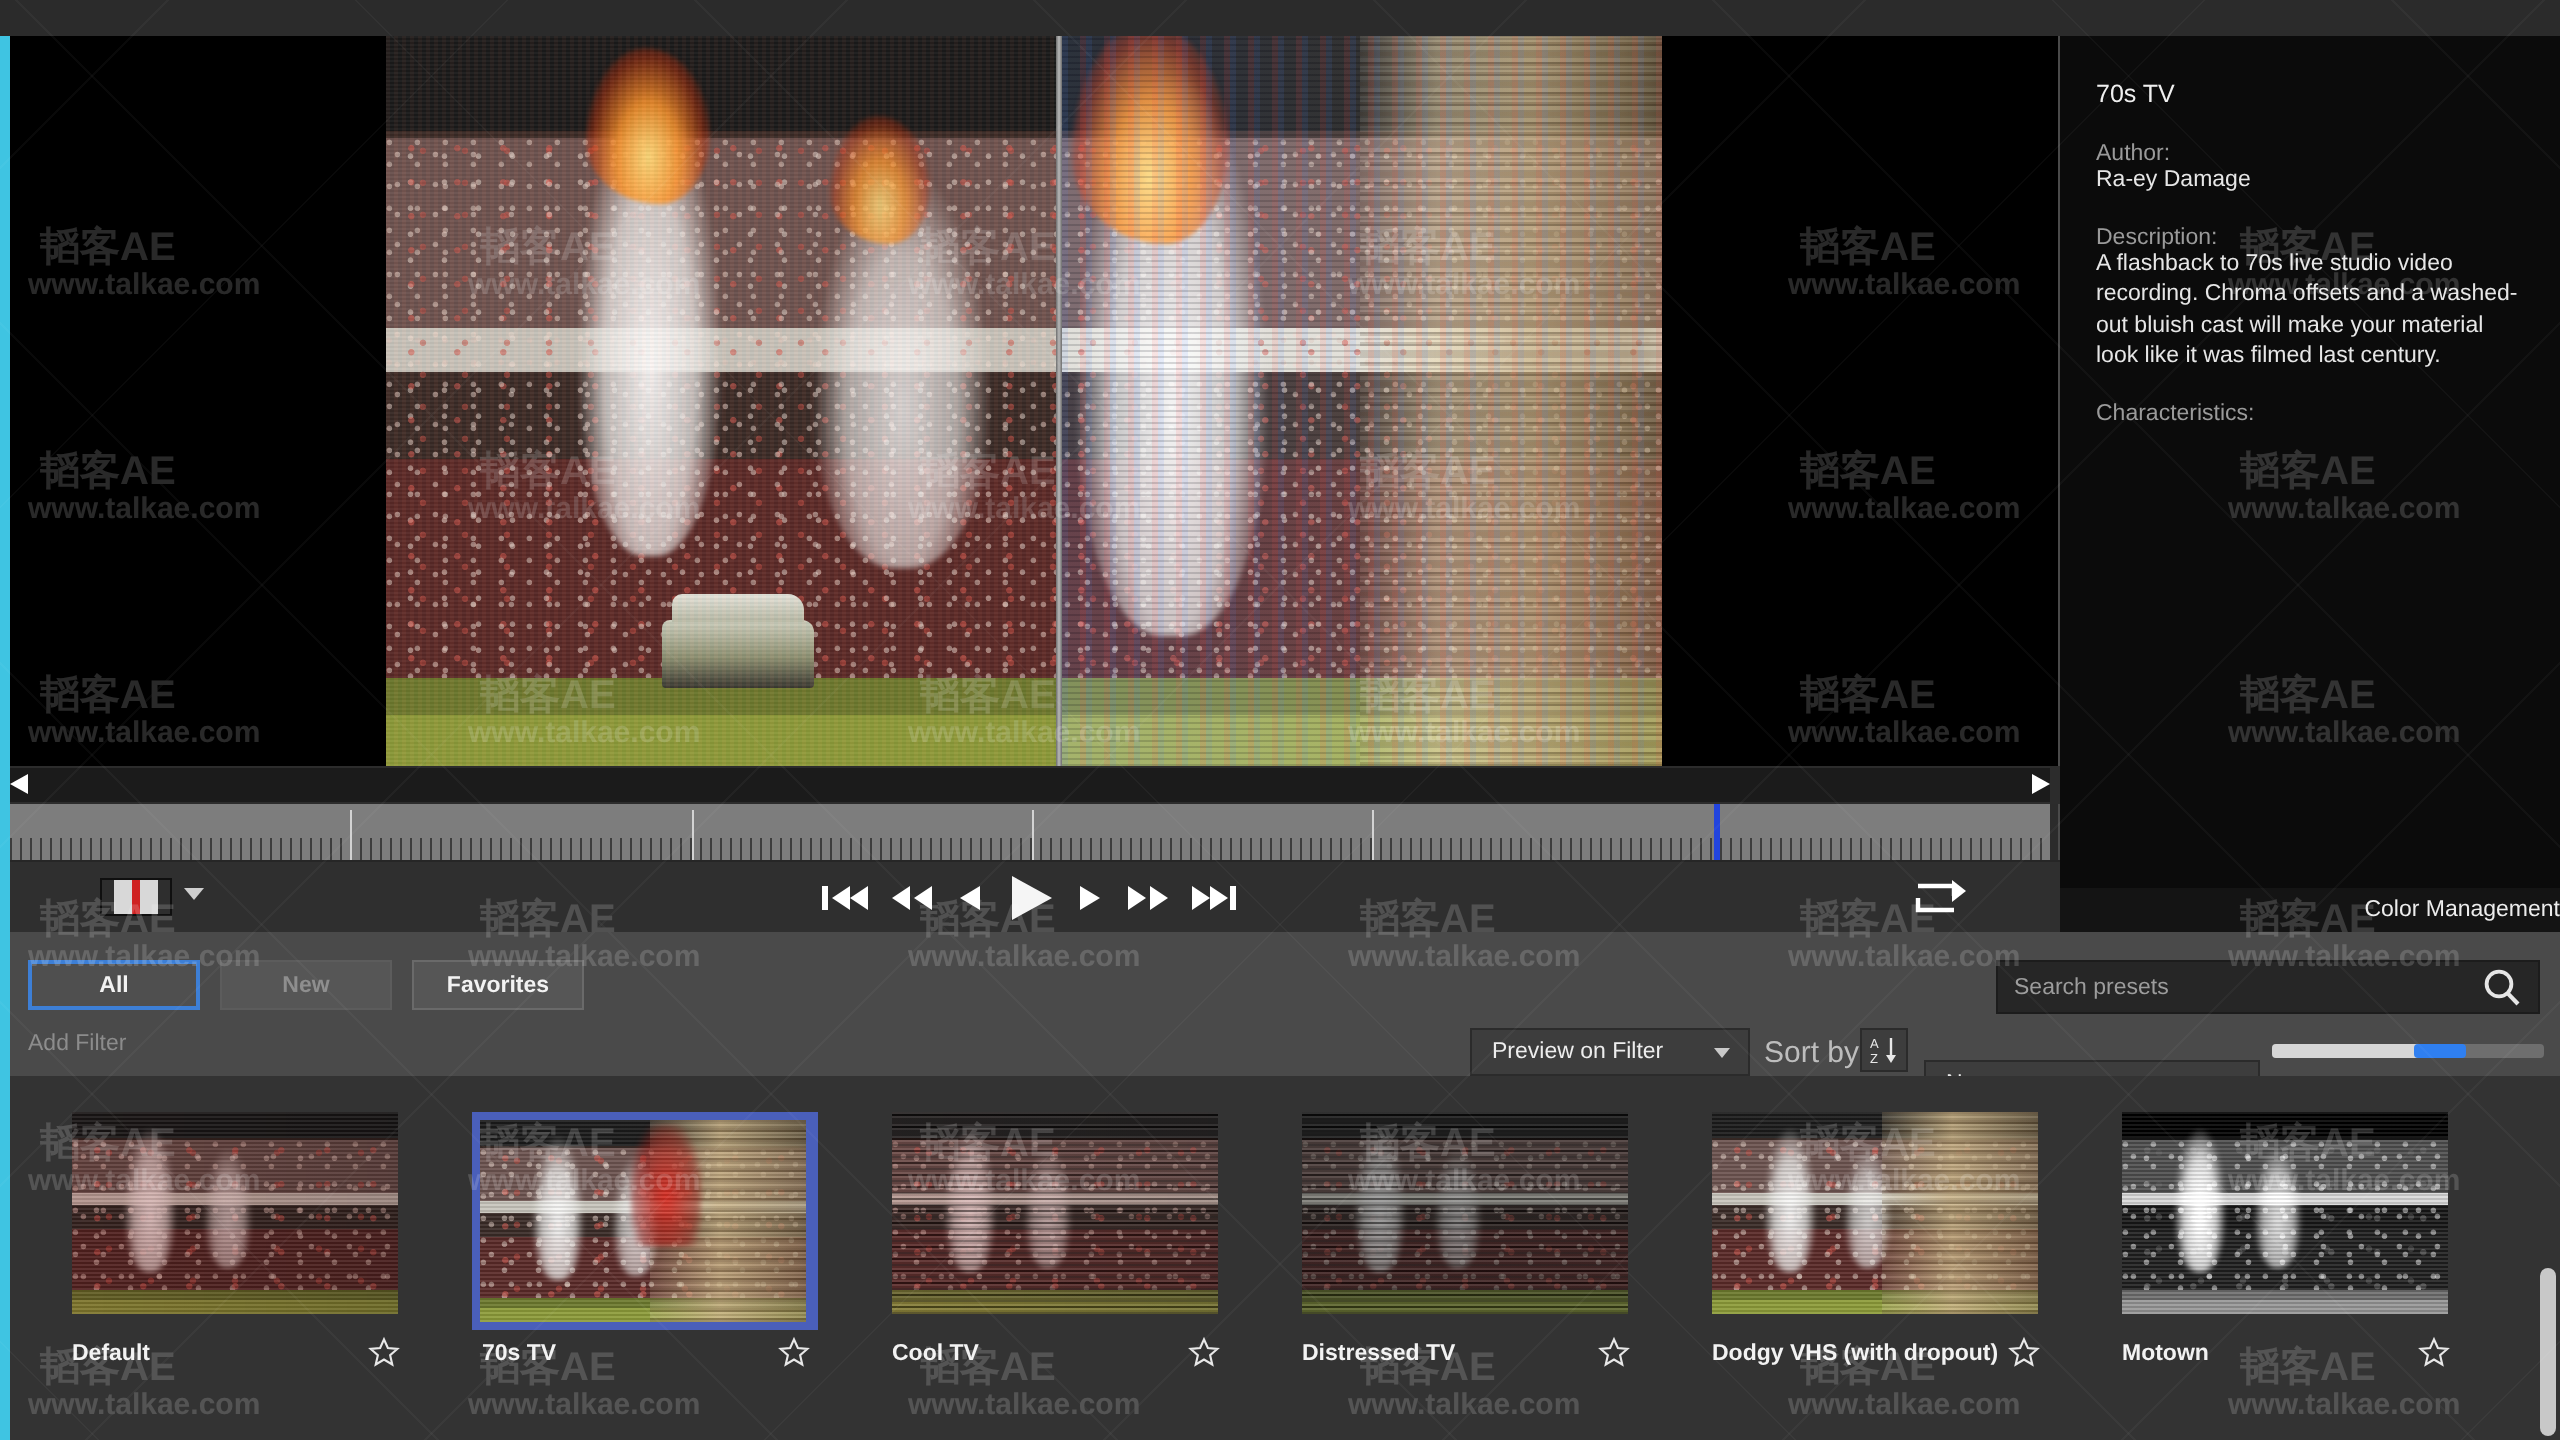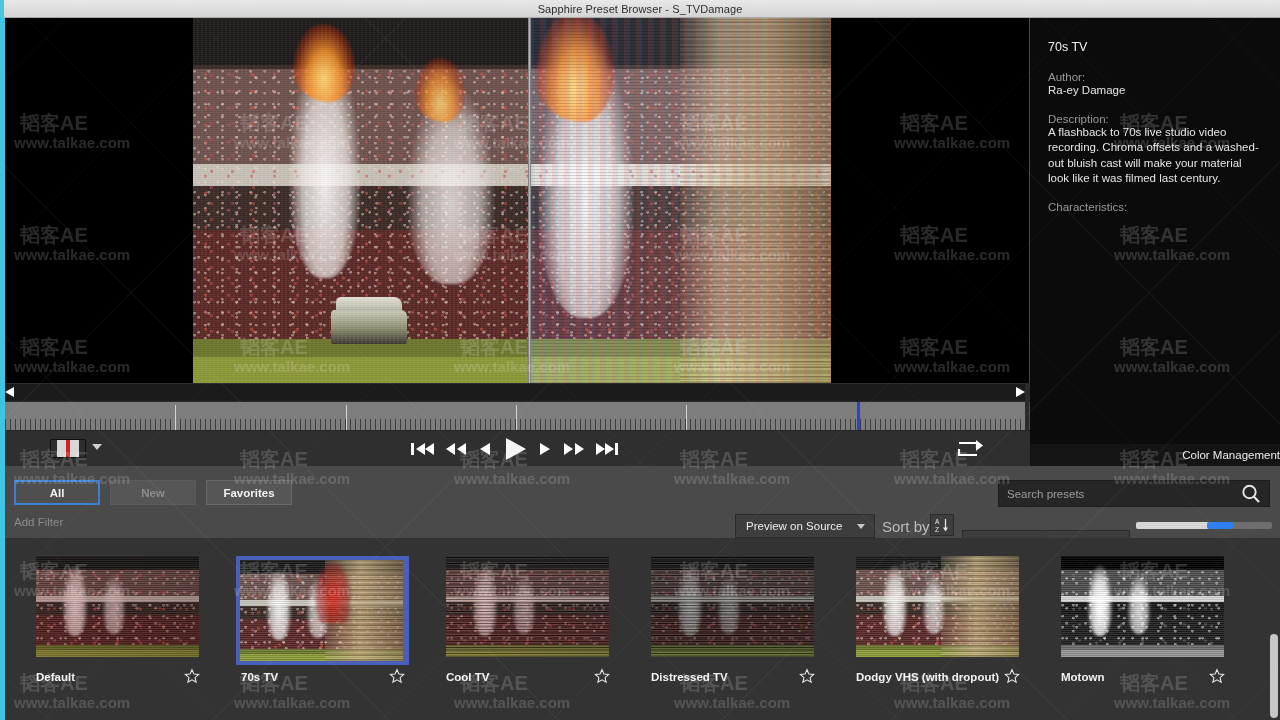--- a/index.html
+++ b/index.html
@@ -255,24 +255,20 @@
     background-image:repeating-linear-gradient(45deg, rgba(255,255,255,.22) 0 1px, rgba(0,0,0,0) 1px 120px),
                      repeating-linear-gradient(-45deg, rgba(255,255,255,.22) 0 1px, rgba(0,0,0,0) 1px 120px); }
   .wmtxt{ position:absolute; color:#ffffff; font-weight:bold; white-space:nowrap; font-family:"Liberation Sans",sans-serif;}
   .wmcn{ font-size:20px; } .wmurl{ font-size:15px; }
 </style>
 </head>
 <body>
 
 <div id="app">
 
-  <div class="titlebar">
-    <div class="tb-edge"></div>
-    <div class="ttl">Sapphire Preset Browser - S_TVDamage</div>
-  </div>
 
   <div class="leftstrip"></div>
 
   <div class="preview">
     <div class="rail railL"></div>
     <div class="rail railR"></div>
 
     <div class="stage">
 
       <div class="half halfL">
@@ -405,21 +401,21 @@
             <span>New</span>
           </div>
           <div class="tab">
             <span>Favorites</span>
           </div>
         </div>
       <div class="addfilter">Add Filter</div>
 
       <div class="ctrlrow">
         <div class="selectbox" style="left:735px; top:2px; width:140px;">
-          <span class="lbl">Preview on Source</span>
+          <span class="lbl">Preview on Filter</span>
           <span class="arw"></span>
         </div>
       </div>
 
       <div class="sortlabel" style="top:52px;">Sort by:</div>
 
       <div class="sorticon">
         <svg width="16" height="16" viewBox="0 0 16 16">
           <text x="1" y="7" font-size="6.5" fill="#e8e8e8" font-family="Liberation Sans, sans-serif">A</text>
           <text x="1" y="14.5" font-size="6.5" fill="#e8e8e8" font-family="Liberation Sans, sans-serif">Z</text>

